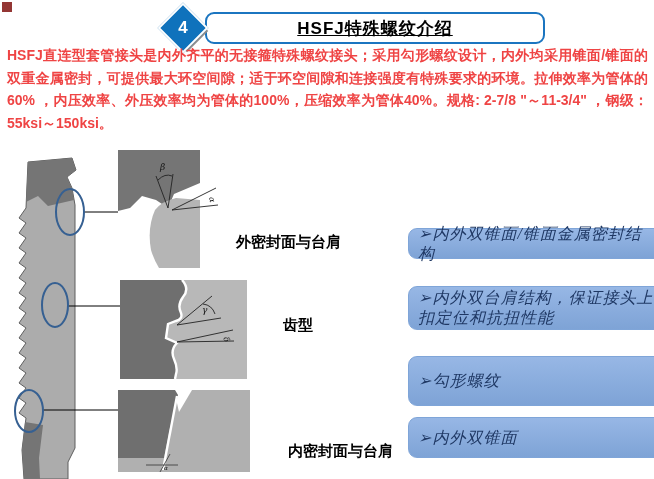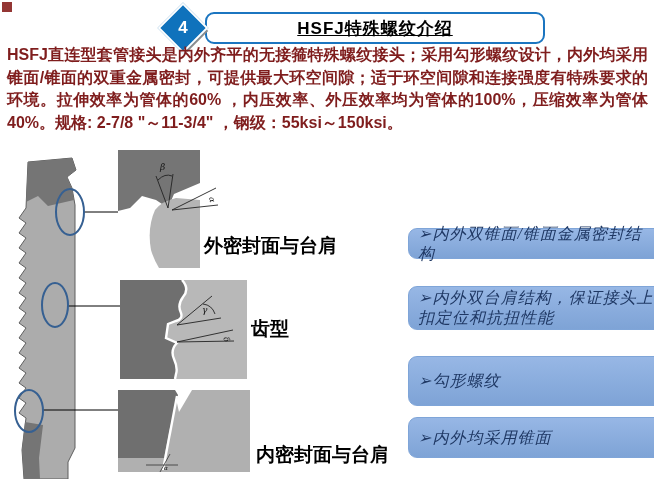--- a/index.html
+++ b/index.html
@@ -16,25 +16,25 @@
   .title-box span{font-size:17px;font-weight:bold;color:#000;text-decoration:underline;
                   letter-spacing:1px;}
   .diamond-shadow{position:absolute;left:172px;top:16px;width:30px;height:30px;background:#8C8C8C;
                   transform:rotate(45deg);}
   .diamond{position:absolute;left:165px;top:10px;width:32px;height:32px;background:#0F72BC;
            border:2px solid #fff;transform:rotate(45deg);}
   .diamond-num{position:absolute;left:165px;top:10px;width:36px;height:36px;display:flex;
                align-items:center;justify-content:center;color:#fff;font-size:17px;font-weight:bold;}
 
   
-  .intro{position:absolute;left:7px;top:44px;width:641px;font-size:16px;line-height:22.5px;
-         font-weight:bold;color:#7f1d1d;text-align:justify;}
+  .intro{position:absolute;left:7px;top:44px;width:641px;font-size:14px;line-height:22.5px;
+         font-weight:bold;color:#ef4444;text-align:justify;}
 
   
-  .diag-label{position:absolute;font-size:19px;font-weight:bold;color:#000;white-space:nowrap;}
+  .diag-label{position:absolute;font-size:15px;font-weight:bold;color:#000;white-space:nowrap;margin-left:32px;}
   .lbl-1{left:204px;top:233px;}
   .lbl-2{left:251px;top:316px;}
   .lbl-3{left:256px;top:442px;}
 
   
   .svg-abs{position:absolute;}
 
   
   .feature-box{position:absolute;left:384px;width:260px;box-sizing:border-box;
                background:linear-gradient(#97B7E5,#7EA3D6);
@@ -118,16 +118,16 @@
   <div class="feature-box fb-1">
     <span>➢内外双锥面/锥面金属密封结构</span>
   </div>
   <div class="feature-box fb-2">
     <span>➢内外双台肩结构，保证接头上扣定位和抗扭性能</span>
   </div>
   <div class="feature-box fb-3">
     <span>➢勾形螺纹</span>
   </div>
   <div class="feature-box fb-4">
-    <span>➢内外均采用锥面</span>
+    <span>➢内外双锥面</span>
   </div>
 
 </div>
 
 </body></html>

